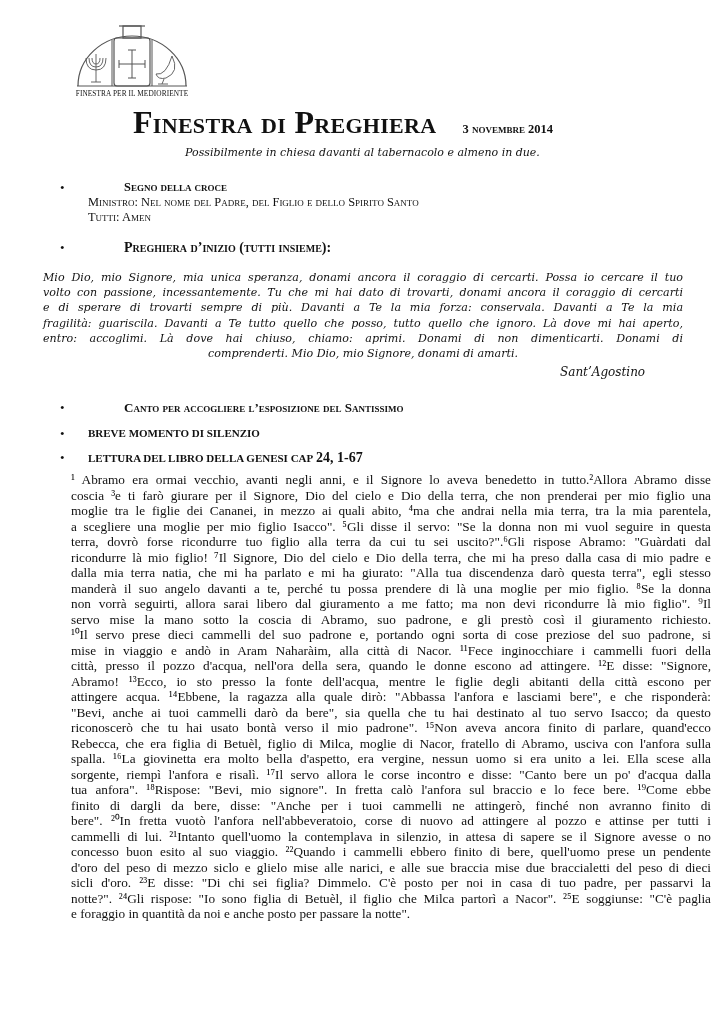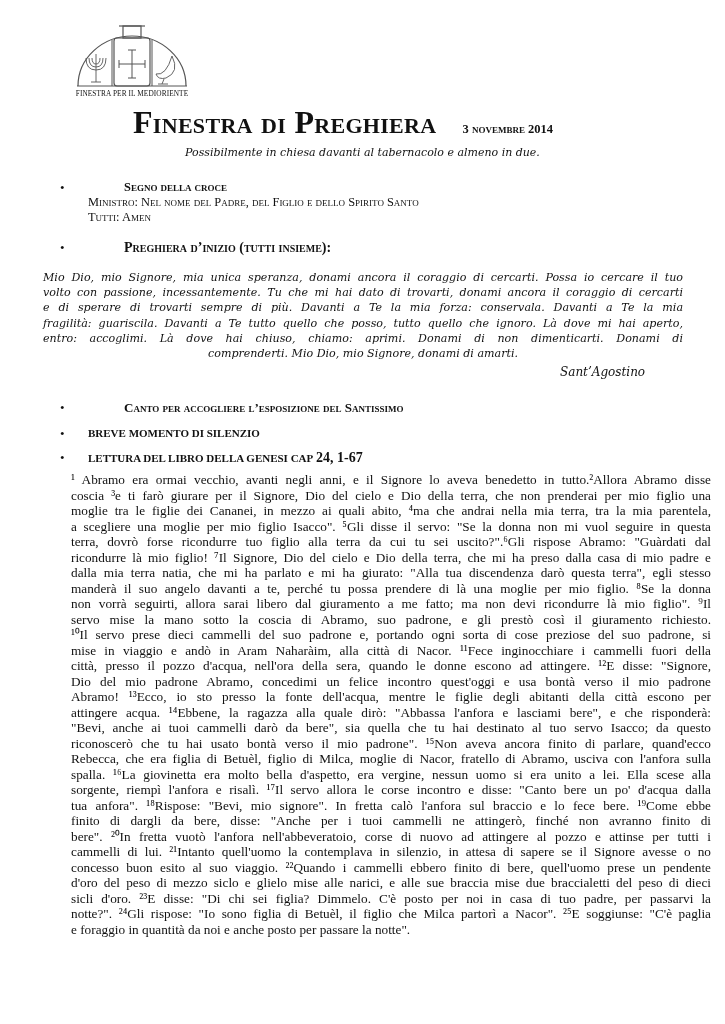--- a/index.html
+++ b/index.html
@@ -138,21 +138,20 @@
     <span class="ln">a scegliere una moglie per mio figlio Isacco". ⁵Gli disse il servo: "Se la donna non mi vuol seguire in questa</span>
     <span class="ln">terra, dovrò forse ricondurre tuo figlio alla terra da cui tu sei uscito?".⁶Gli rispose Abramo: "Guàrdati dal</span>
     <span class="ln">ricondurre là mio figlio! ⁷Il Signore, Dio del cielo e Dio della terra, che mi ha preso dalla casa di mio padre e</span>
     <span class="ln">dalla mia terra natia, che mi ha parlato e mi ha giurato: "Alla tua discendenza darò questa terra", egli stesso</span>
     <span class="ln">manderà il suo angelo davanti a te, perché tu possa prendere di là una moglie per mio figlio. ⁸Se la donna</span>
     <span class="ln">non vorrà seguirti, allora sarai libero dal giuramento a me fatto; ma non devi ricondurre là mio figlio". ⁹Il</span>
     <span class="ln">servo mise la mano sotto la coscia di Abramo, suo padrone, e gli prestò così il giuramento richiesto.</span>
     <span class="ln">¹⁰Il servo prese dieci cammelli del suo padrone e, portando ogni sorta di cose preziose del suo padrone, si</span>
     <span class="ln">mise in viaggio e andò in Aram Naharàim, alla città di Nacor. ¹¹Fece inginocchiare i cammelli fuori della</span>
     <span class="ln">città, presso il pozzo d'acqua, nell'ora della sera, quando le donne escono ad attingere. ¹²E disse: "Signore,</span>
-    <span class="ln">Dio del mio padrone Abramo, concedimi un felice incontro quest'oggi e usa bontà verso il mio padrone</span>
     <span class="ln">Abramo! ¹³Ecco, io sto presso la fonte dell'acqua, mentre le figlie degli abitanti della città escono per</span>
     <span class="ln">attingere acqua. ¹⁴Ebbene, la ragazza alla quale dirò: "Abbassa l'anfora e lasciami bere", e che risponderà:</span>
     <span class="ln">"Bevi, anche ai tuoi cammelli darò da bere", sia quella che tu hai destinato al tuo servo Isacco; da questo</span>
     <span class="ln">riconoscerò che tu hai usato bontà verso il mio padrone". ¹⁵Non aveva ancora finito di parlare, quand'ecco</span>
     <span class="ln">Rebecca, che era figlia di Betuèl, figlio di Milca, moglie di Nacor, fratello di Abramo, usciva con l'anfora sulla</span>
     <span class="ln">spalla. ¹⁶La giovinetta era molto bella d'aspetto, era vergine, nessun uomo si era unito a lei. Ella scese alla</span>
     <span class="ln">sorgente, riempì l'anfora e risalì. ¹⁷Il servo allora le corse incontro e disse: "Canto bere un po' d'acqua dalla</span>
     <span class="ln">tua anfora". ¹⁸Rispose: "Bevi, mio signore". In fretta calò l'anfora sul braccio e lo fece bere. ¹⁹Come ebbe</span>
     <span class="ln">finito di dargli da bere, disse: "Anche per i tuoi cammelli ne attingerò, finché non avranno finito di</span>
     <span class="ln">bere". ²⁰In fretta vuotò l'anfora nell'abbeveratoio, corse di nuovo ad attingere al pozzo e attinse per tutti i</span>

